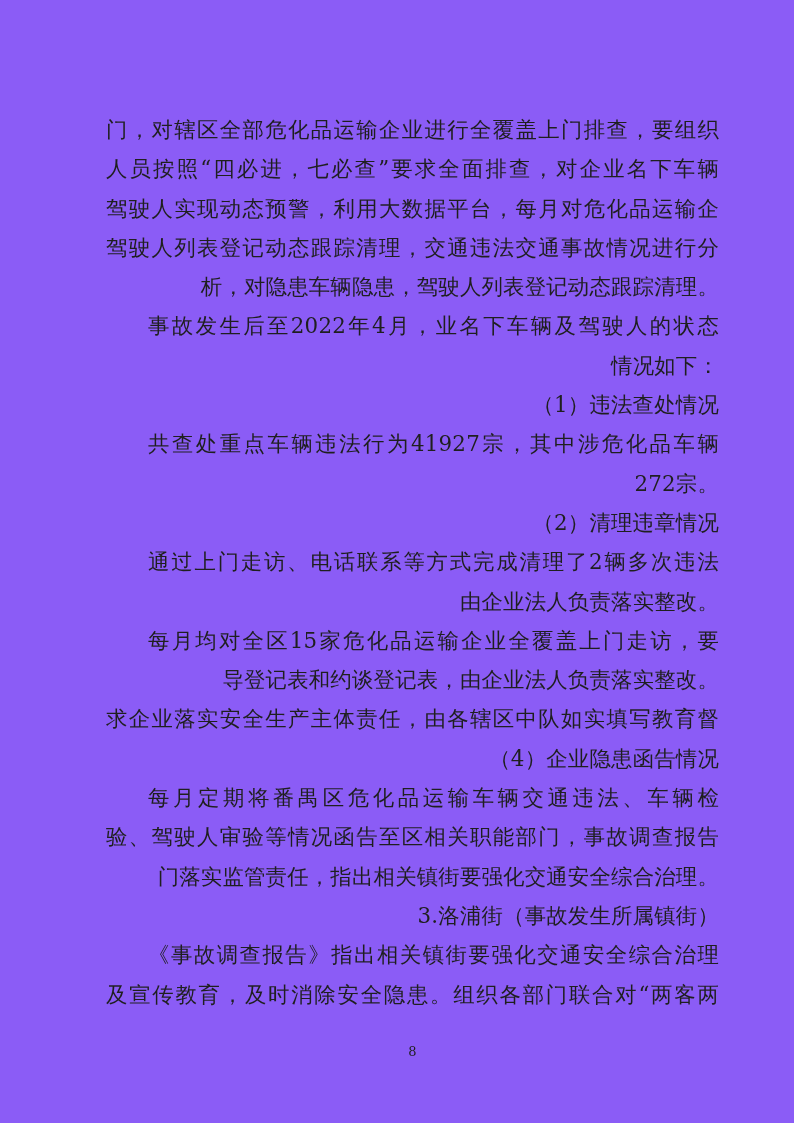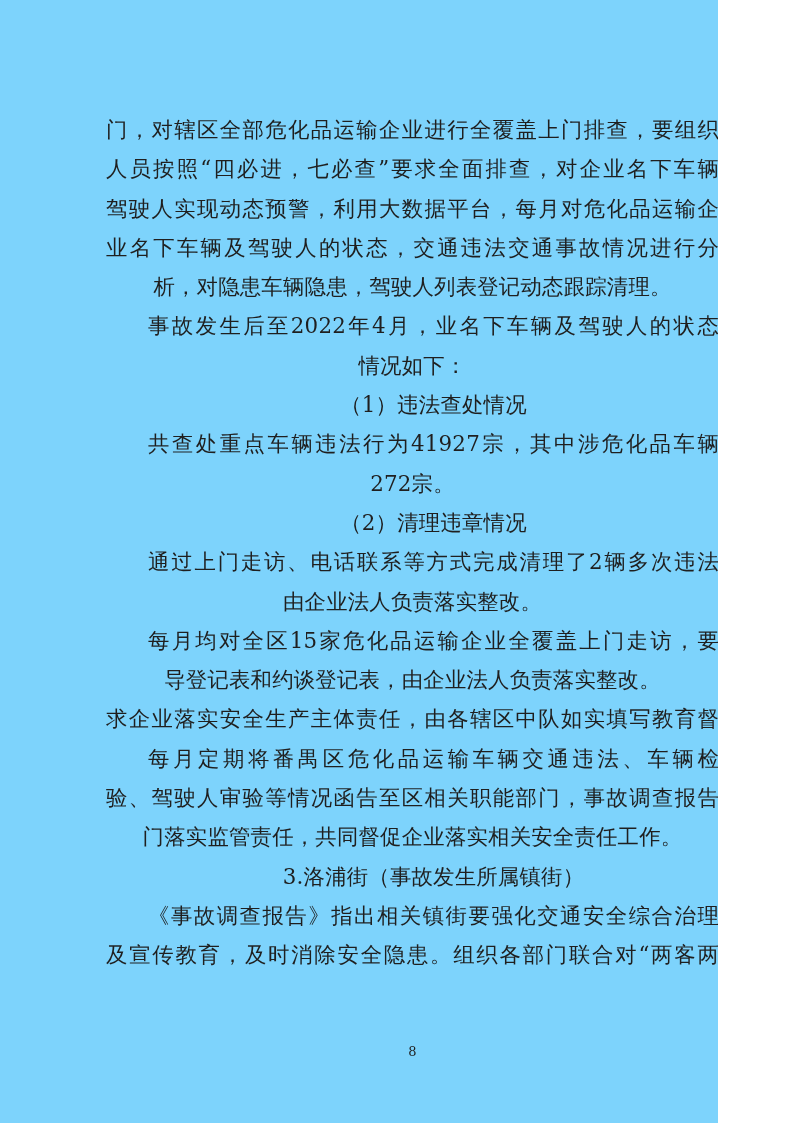--- a/index.html
+++ b/index.html
@@ -2,40 +2,40 @@
 <html><head>
 <meta charset="utf-8">
 <style>
   html, body {
     margin: 0;
     padding: 0;
     background: #ffffff;
   }
   .page {
     position: relative;
-    width: 718px;
+    width: 794px;
     height: 1123px;
-    background: #7dd3fc;
+    background: #8b5cf6;
     overflow: hidden;
     font-family: "DejaVu Serif", "Liberation Serif", serif;
     color: #1f1f1f;
   }
   .text-block {
     position: absolute;
     left: 106px;
     top: 110px;
     width: 613px;
   }
   .line {
     font-size: 21.4px;
     line-height: 39.3px;
     height: 39.3px;
     letter-spacing: 0.2px;
     white-space: nowrap;
-    text-align: center;
+    text-align: right;
   }
   .line.fill {
     white-space: normal;
     text-align: justify;
     text-align-last: justify;
   }
   .line.indent {
     padding-left: 42px;
   }
   .line.indent.fill {
@@ -57,34 +57,35 @@
   }
 </style>
 </head>
 <body>
 
 <div class="page">
   <div class="text-block">
     <div class="line fill">门，对辖区全部危化品运输企业进行全覆盖上门排查，要组织</div>
     <div class="line fill">人员按照“四必进，七必查”要求全面排查，对企业名下车辆</div>
     <div class="line fill">驾驶人实现动态预警，利用大数据平台，每月对危化品运输企</div>
-    <div class="line fill">业名下车辆及驾驶人的状态，交通违法交通事故情况进行分</div>
+    <div class="line fill">驾驶人列表登记动态跟踪清理，交通违法交通事故情况进行分</div>
     <div class="line">析，对隐患车辆隐患，驾驶人列表登记动态跟踪清理。</div>
     <div class="line indent fill">事故发生后至2022年4月，业名下车辆及驾驶人的状态</div>
     <div class="line">情况如下：</div>
     <div class="line indent">（1）违法查处情况</div>
     <div class="line indent fill">共查处重点车辆违法行为41927宗，其中涉危化品车辆</div>
     <div class="line">272宗。</div>
     <div class="line indent">（2）清理违章情况</div>
     <div class="line indent fill">通过上门走访、电话联系等方式完成清理了2辆多次违法</div>
     <div class="line">由企业法人负责落实整改。</div>
     <div class="line indent fill">每月均对全区15家危化品运输企业全覆盖上门走访，要</div>
     <div class="line">导登记表和约谈登记表，由企业法人负责落实整改。</div>
     <div class="line fill">求企业落实安全生产主体责任，由各辖区中队如实填写教育督</div>
+    <div class="line indent">（4）企业隐患函告情况</div>
     <div class="line indent fill">每月定期将番禺区危化品运输车辆交通违法、车辆检</div>
     <div class="line fill">验、驾驶人审验等情况函告至区相关职能部门，事故调查报告</div>
-    <div class="line">门落实监管责任，共同督促企业落实相关安全责任工作。</div>
+    <div class="line">门落实监管责任，指出相关镇街要强化交通安全综合治理。</div>
     <div class="line indent bold">3.洛浦街（事故发生所属镇街）</div>
     <div class="line indent fill">《事故调查报告》指出相关镇街要强化交通安全综合治理</div>
     <div class="line fill">及宣传教育，及时消除安全隐患。组织各部门联合对“两客两</div>
   </div>
   <div class="page-number">8</div>
 </div>
 
 </body></html>

